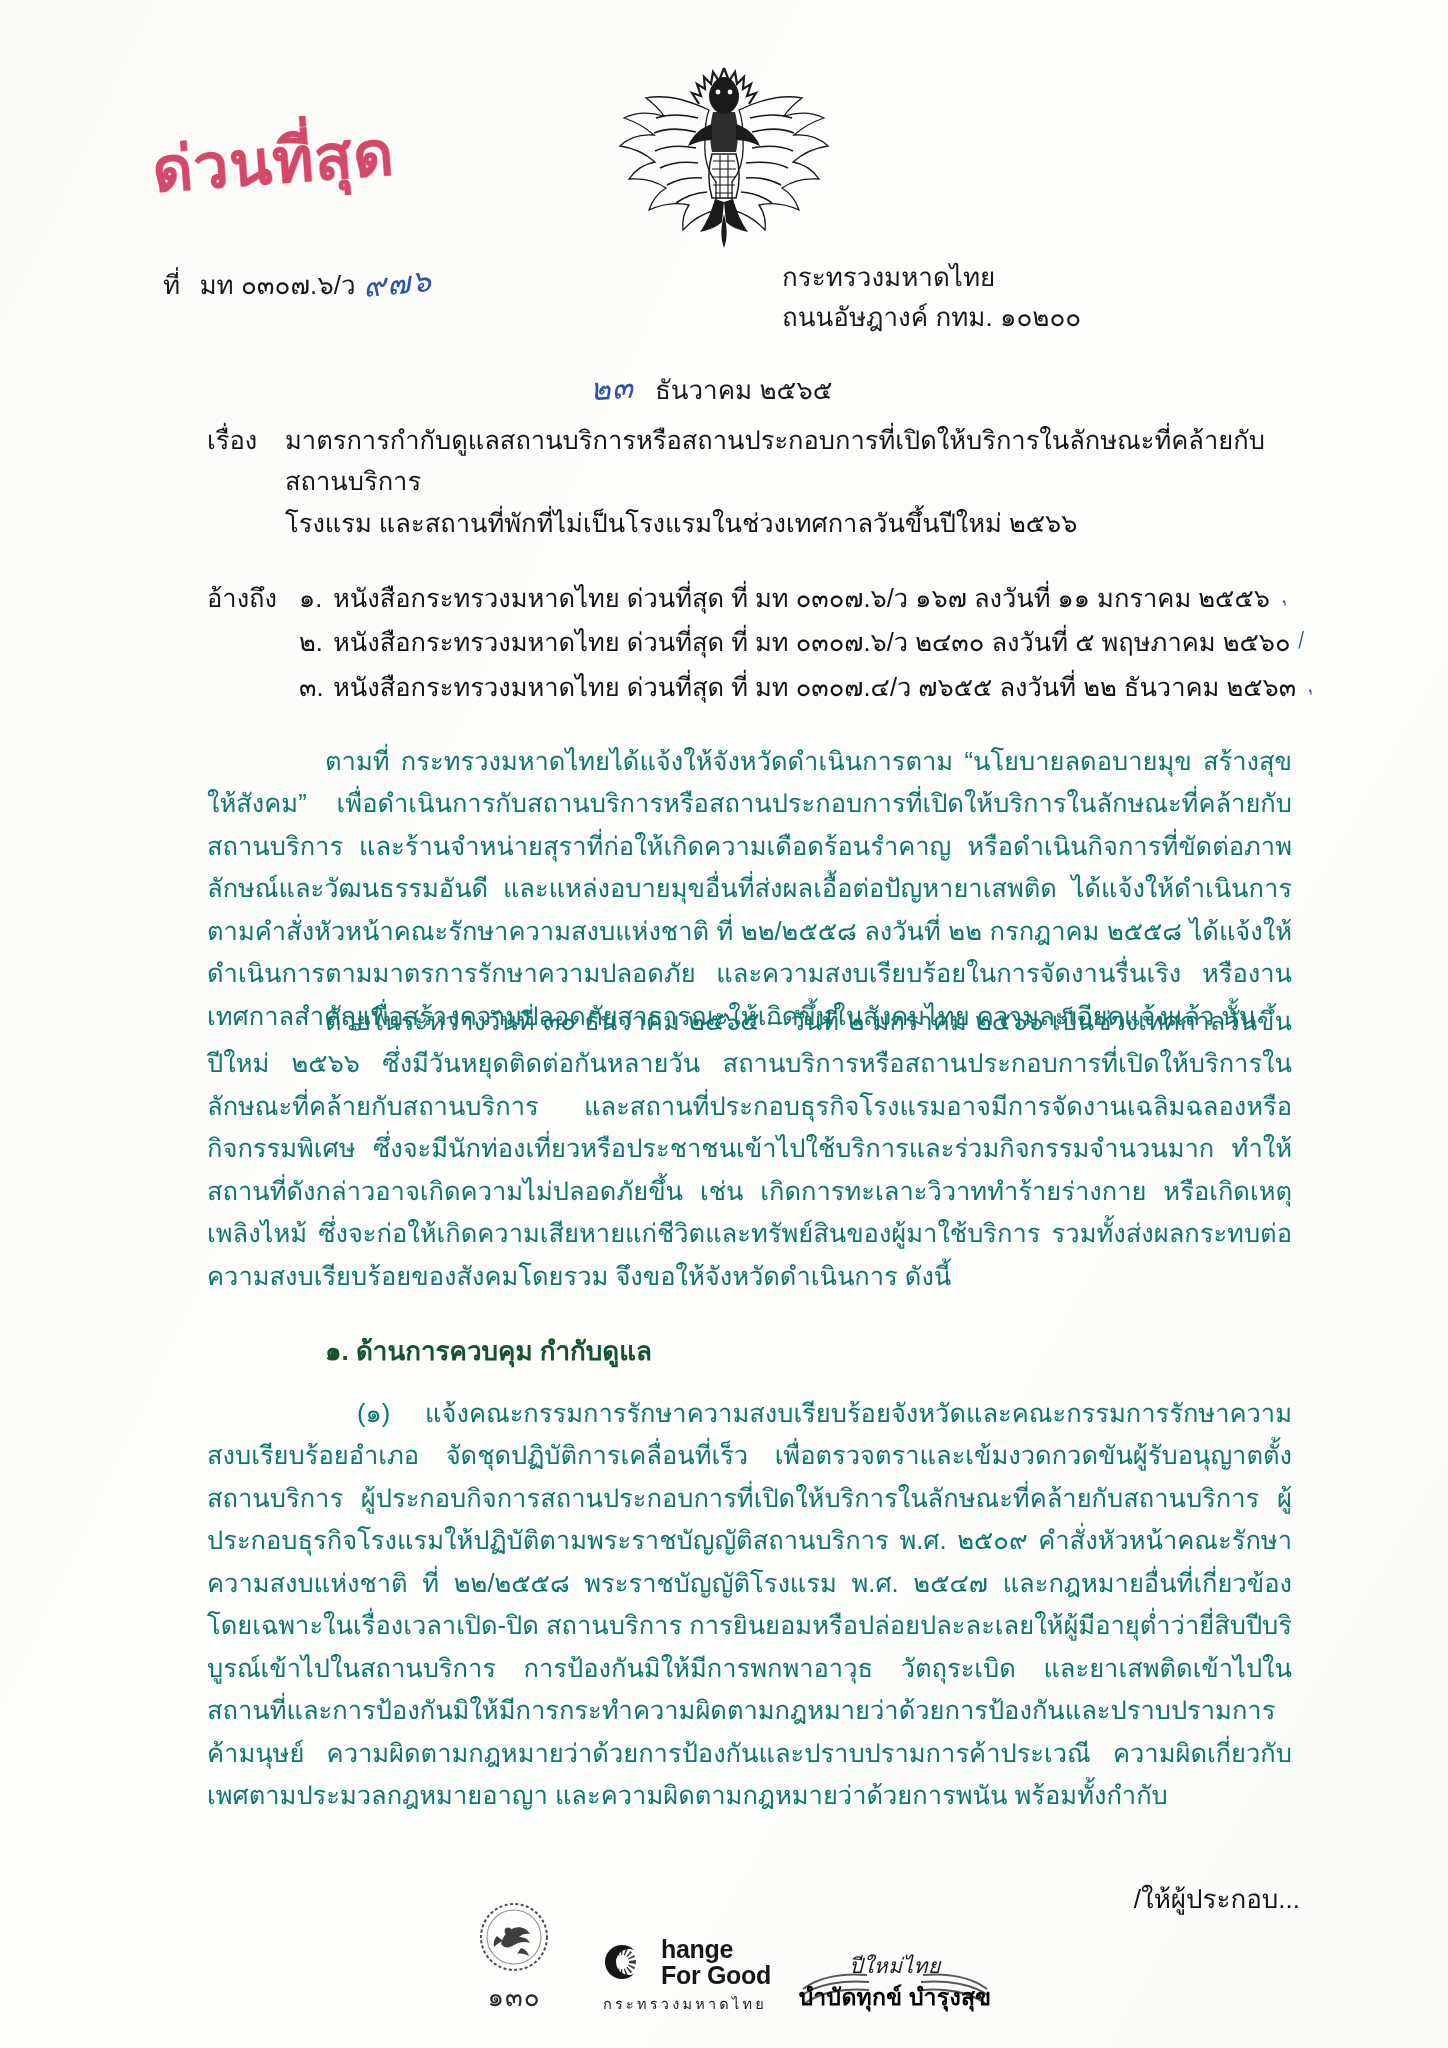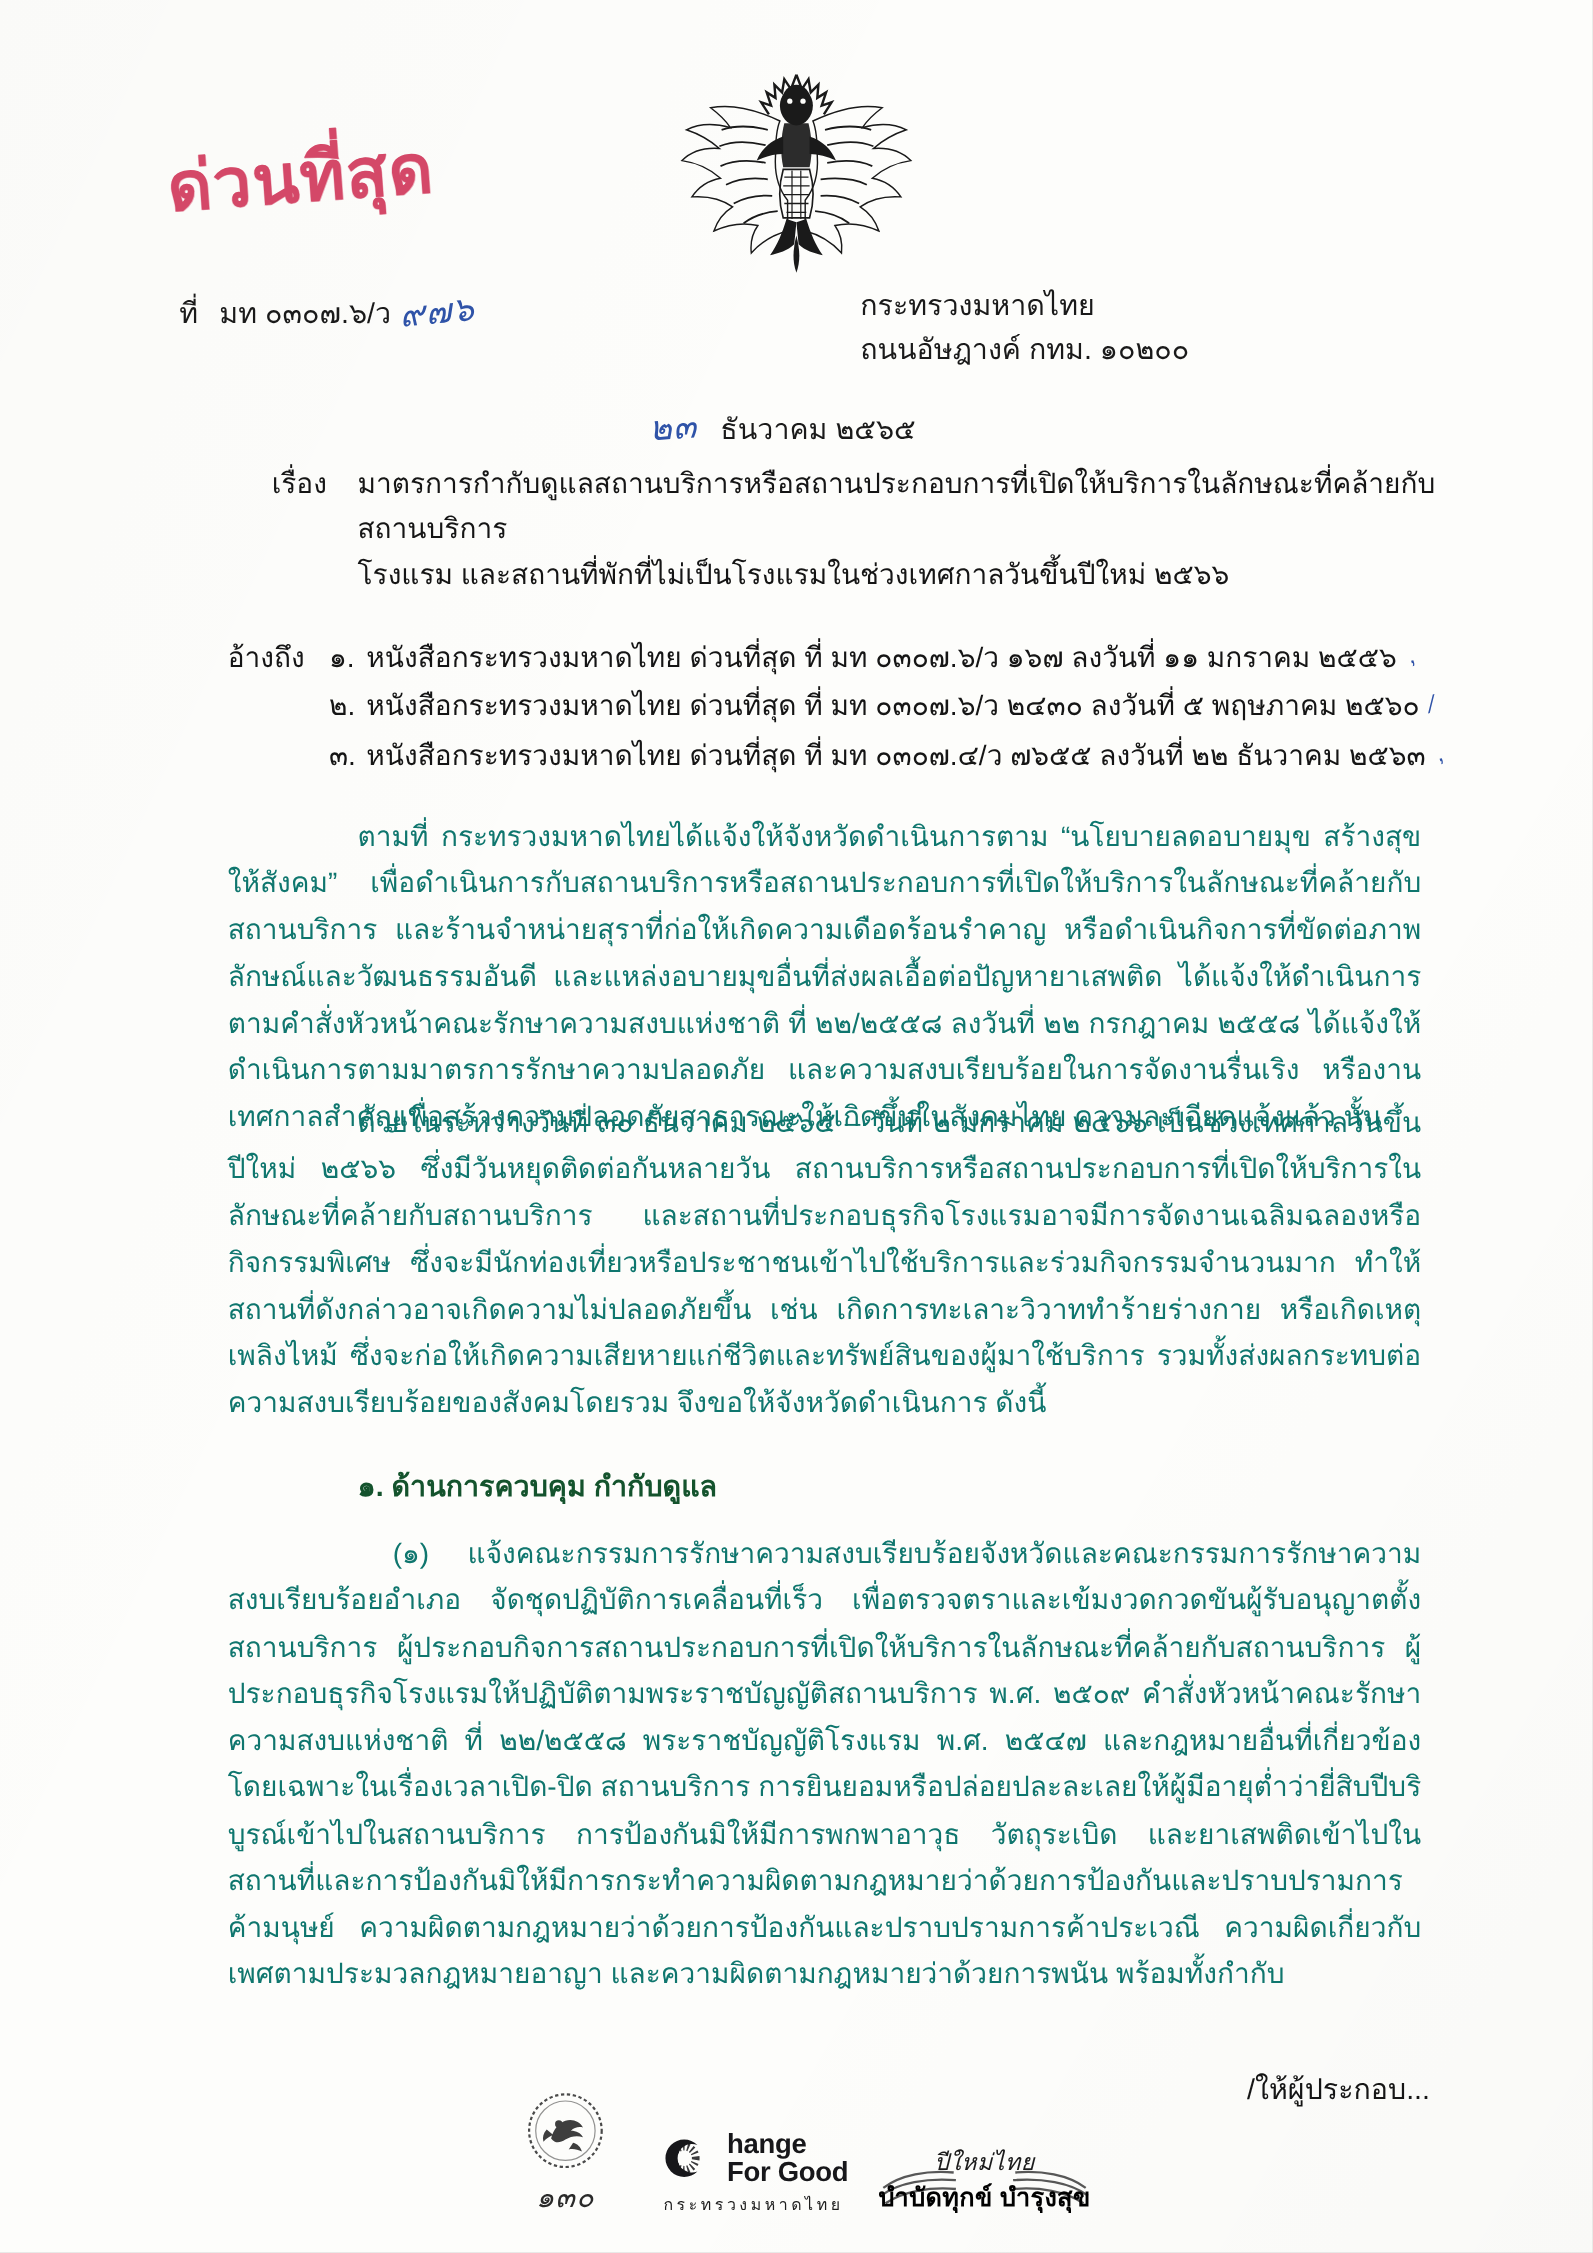--- a/index.html
+++ b/index.html
@@ -118,21 +118,20 @@
   .lbl {
     flex: 0 0 auto;
     white-space: nowrap;
   }
   .val { flex: 1 1 auto; }
 
   .subject {
     left: 207px;
     top: 420px;
     width: 1090px;
-    margin-left: 40px;
   }
   .subject .lbl { width: 78px; }
 
   .attention {
     left: 207px;
     top: 510px;
     width: 1000px;
   }
   .attention .lbl { width: 78px; }
 
@@ -210,21 +209,20 @@
   .logo-seal { text-align: center; width: 118px; }
   .seal-circle {
     width: 74px;
     height: 74px;
     margin: 0 auto 2px auto;
   }
   .seal-num {
     font-size: 26px;
     color: #2a2a2a;
     letter-spacing: 1px;
-    font-style: italic;
   }
   .logo-cfg {
     display: flex;
     flex-direction: column;
     align-items: center;
     padding-bottom: 2px;
   }
   .cfg-row {
     display: flex;
     align-items: center;

